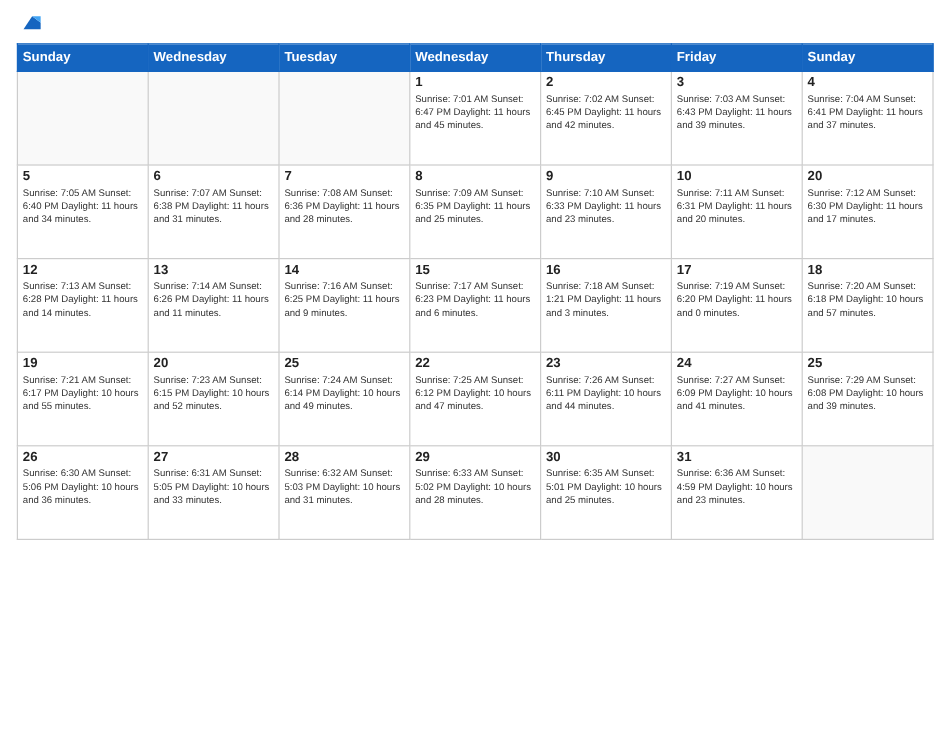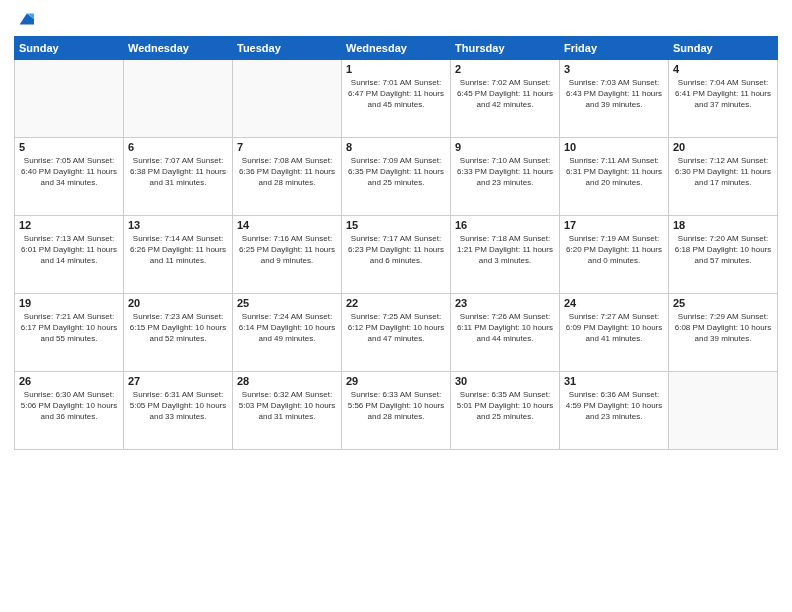--- a/index.html
+++ b/index.html
@@ -80,21 +80,20 @@
     .day-num {
       font-size: 11px;
       font-weight: bold;
       margin-bottom: 2px;
       color: #222;
     }
     .day-info {
       font-size: 8px;
       line-height: 1.4;
       color: #333;
-      text-align: center;
     }
   </style>
 </head>
 <body>
 
 <div class="page">
   <div class="header">
     <div class="logo">
       <div>
         <div style="display:flex;align-items:center;">
@@ -196,21 +195,21 @@
             <div class="day-num">20</div>
             <div class="day-info">Sunrise: 7:12 AM
 Sunset: 6:30 PM
 Daylight: 11 hours and 17 minutes.</div>
           </td>
         </tr>
         <tr>
           <td>
             <div class="day-num">12</div>
             <div class="day-info">Sunrise: 7:13 AM
-Sunset: 6:01 PM
+Sunset: 6:28 PM
 Daylight: 11 hours and 14 minutes.</div>
           </td>
           <td>
             <div class="day-num">13</div>
             <div class="day-info">Sunrise: 7:14 AM
 Sunset: 6:26 PM
 Daylight: 11 hours and 11 minutes.</div>
           </td>
           <td>
             <div class="day-num">14</div>
@@ -302,21 +301,21 @@
           </td>
           <td>
             <div class="day-num">28</div>
             <div class="day-info">Sunrise: 6:32 AM
 Sunset: 5:03 PM
 Daylight: 10 hours and 31 minutes.</div>
           </td>
           <td>
             <div class="day-num">29</div>
             <div class="day-info">Sunrise: 6:33 AM
-Sunset: 5:56 PM
+Sunset: 5:02 PM
 Daylight: 10 hours and 28 minutes.</div>
           </td>
           <td>
             <div class="day-num">30</div>
             <div class="day-info">Sunrise: 6:35 AM
 Sunset: 5:01 PM
 Daylight: 10 hours and 25 minutes.</div>
           </td>
           <td>
             <div class="day-num">31</div>

